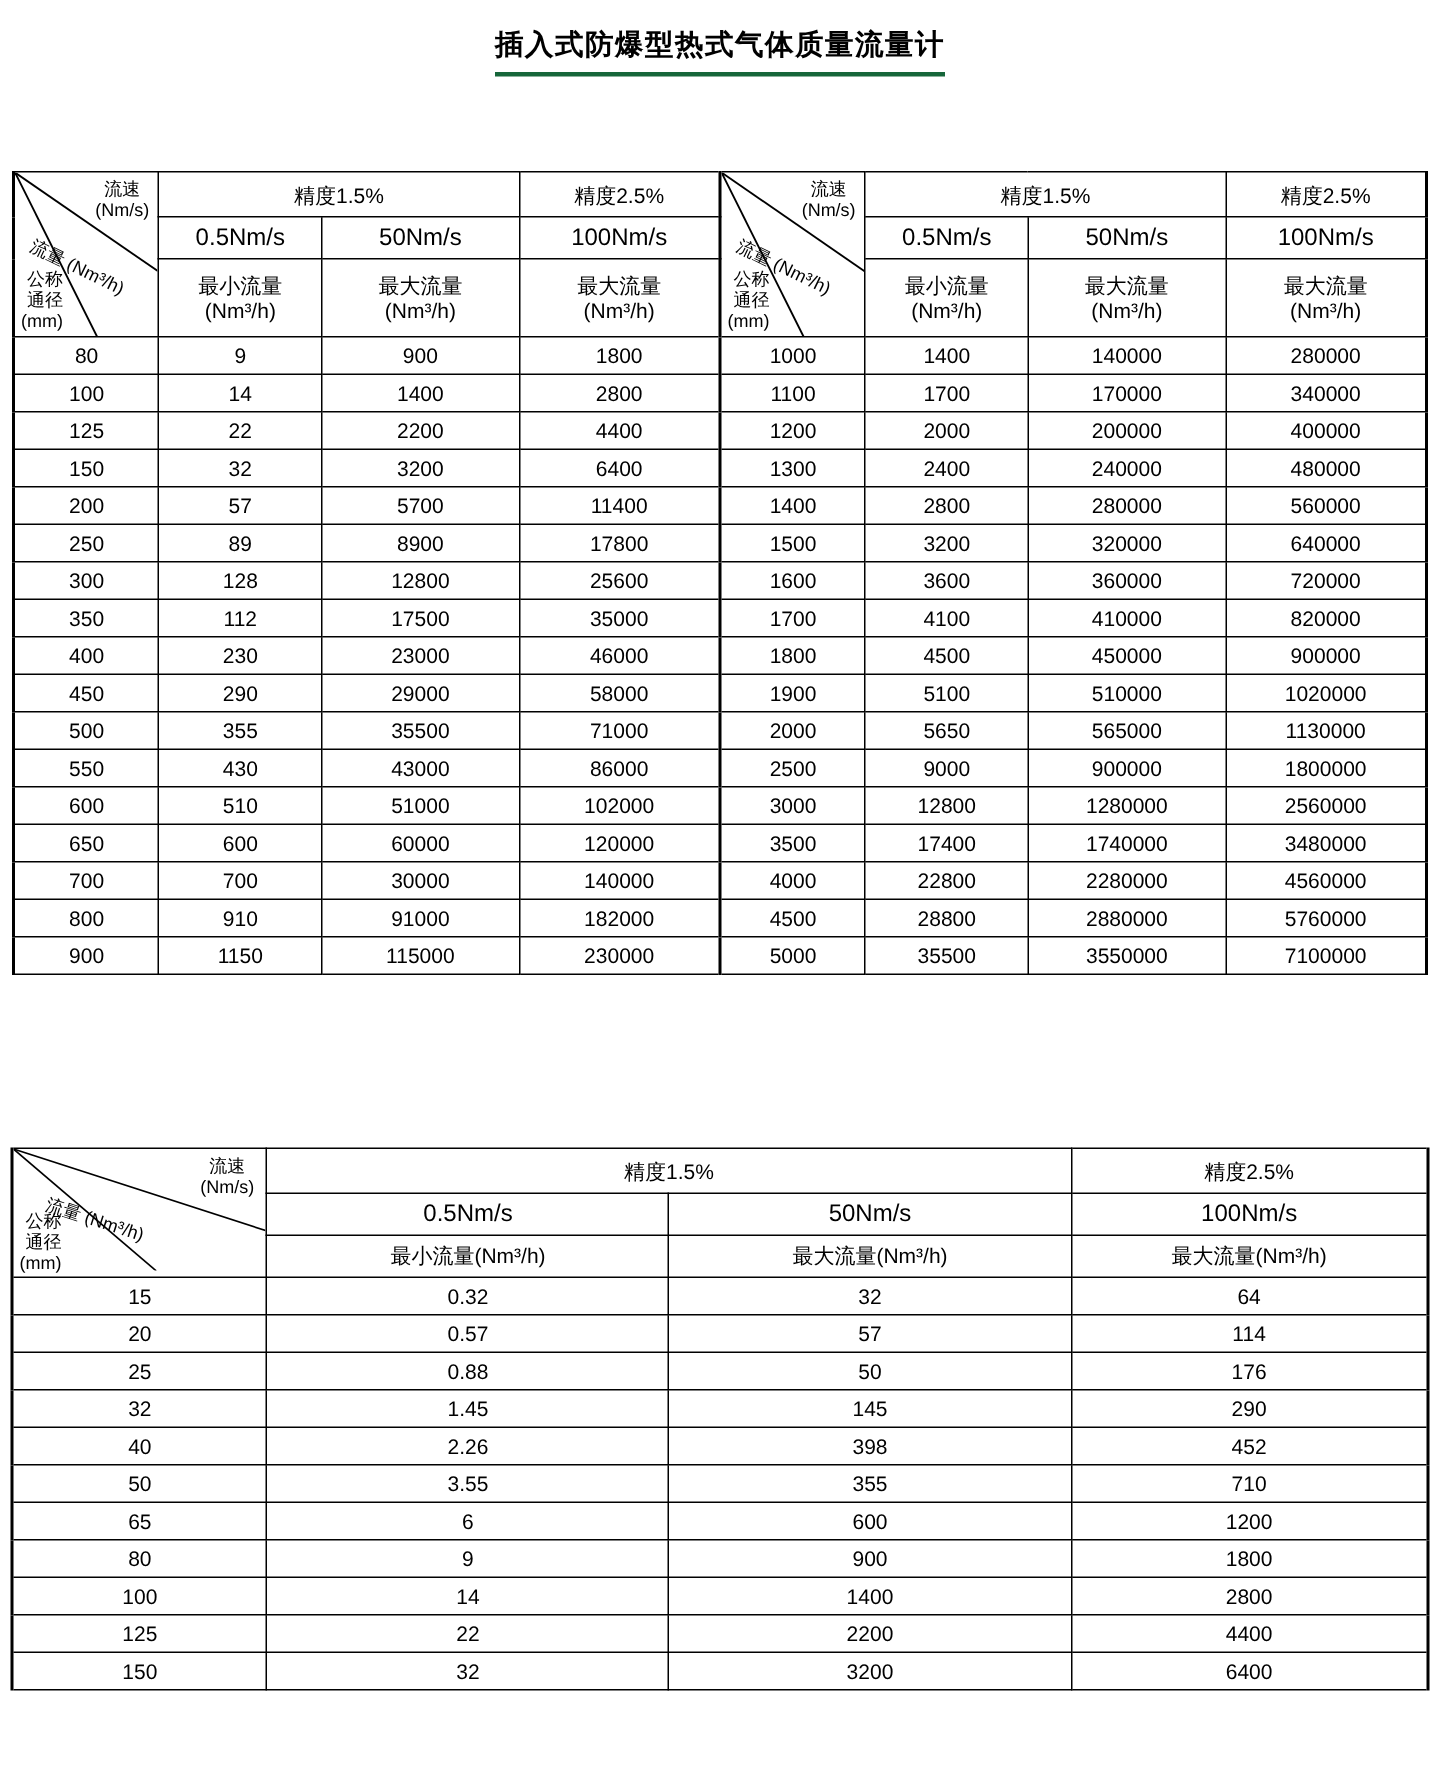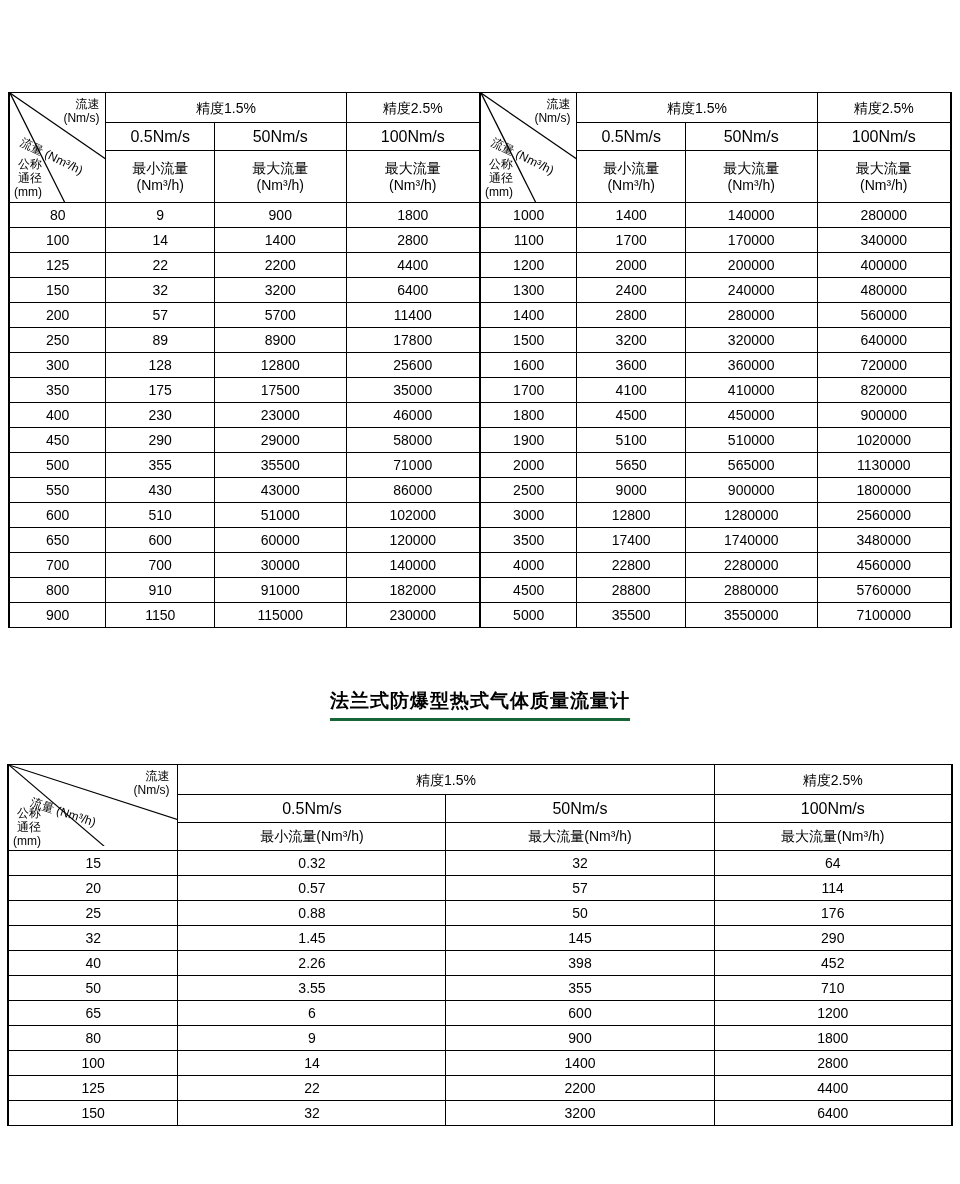--- a/index.html
+++ b/index.html
@@ -58,21 +58,21 @@
     overflow: hidden;
   }
   .corner .diag { position: absolute; inset: 0; }
   .corner .lbl {
     position: absolute;
     font-size: 12px;
     line-height: 14px;
     white-space: nowrap;
     color: #000;
   }
-  .corner .lbl-speed { top: 4px; right: 6px; text-align: right; }
+  .corner .lbl-speed { top: 4px; right: 6px; }
   .corner .lbl-flow  { font-size: 12px; }
   .corner .lbl-dn    { left: 4px; bottom: 3px; text-align: right; }
 
   .corner2 { height: 82px; }
   .corner2 .lbl-speed { top: 4px; right: 8px; }
   .corner2 .lbl-dn { left: 4px; bottom: 2px; }
 
   .spacer-a { height: 56px; }
   .spacer-c { height: 60px; }
   .spacer-d { height: 36px; }
@@ -80,20 +80,21 @@
 </style>
 </head>
 <body>
 
 <div class="page">
 
   <div class="top-pad"></div>
 
   <div class="title-wrap">
     <div class="title-block">
+      <div class="title-text">插入式防爆型热式气体质量流量计</div>
       <div class="title-rule" style="background: rgb(22, 102, 58);"></div>
     </div>
   </div>
 
   <div class="spacer-a"></div>
 
   <table class="spec">
     <colgroup>
       <col style="width:84px">
         <col style="width:94px">
@@ -243,21 +244,21 @@
           <td class="cell">128</td>
           <td class="cell">12800</td>
           <td class="cell">25600</td>
           <td class="cell outer-l">1600</td>
           <td class="cell">3600</td>
           <td class="cell">360000</td>
           <td class="cell outer-r">720000</td>
         </tr>
         <tr>
           <td class="cell outer-l">350</td>
-          <td class="cell">175</td>
+          <td class="cell">112</td>
           <td class="cell">17500</td>
           <td class="cell">35000</td>
           <td class="cell outer-l">1700</td>
           <td class="cell">4100</td>
           <td class="cell">410000</td>
           <td class="cell outer-r">820000</td>
         </tr>
         <tr>
           <td class="cell outer-l">400</td>
           <td class="cell">230</td>
@@ -349,21 +350,20 @@
           <td class="cell outer-r">7100000</td>
         </tr>
       </tbody>
 
   </table>
 
   <div class="spacer-c"></div>
 
   <div class="title-wrap">
     <div class="title-block">
-      <div class="title-text">法兰式防爆型热式气体质量流量计</div>
       <div class="title-rule" style="background: rgb(22, 102, 58);"></div>
     </div>
   </div>
 
   <div class="spacer-d"></div>
 
   <table class="spec">
     <colgroup>
       <col style="width:170px">
         <col style="width:268px">

